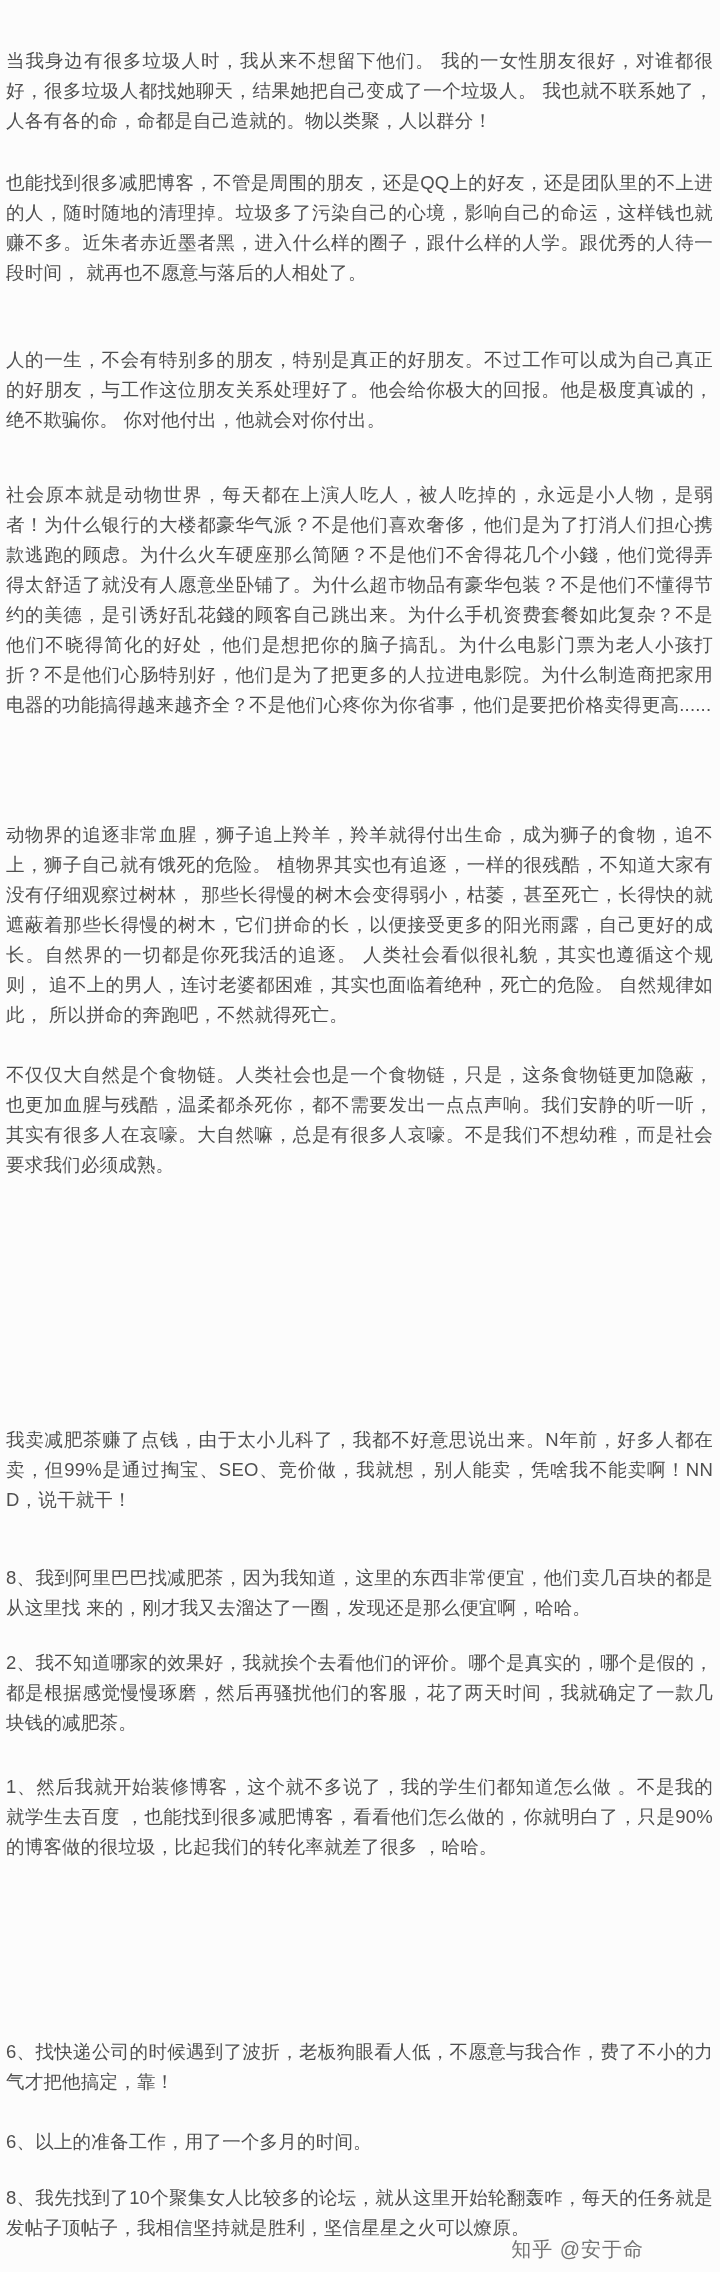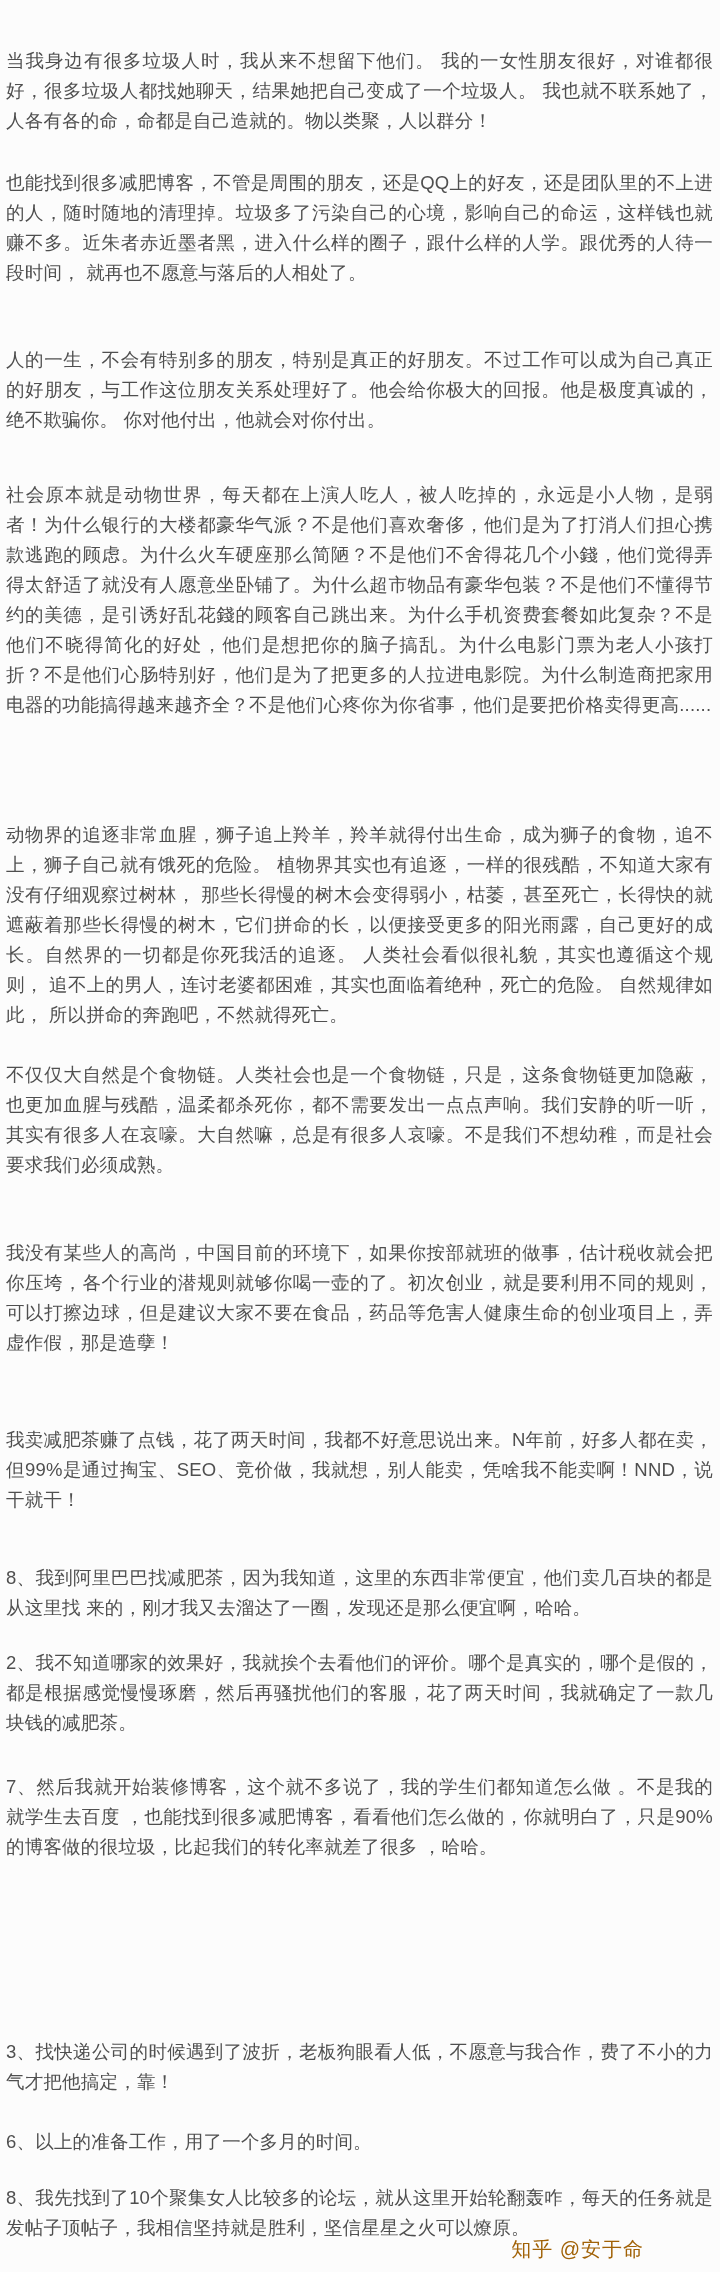--- a/index.html
+++ b/index.html
@@ -30,37 +30,36 @@
     text-align: justify;
     word-break: break-all;
     letter-spacing: 0.2px;
   }
   .watermark {
     position: absolute;
     right: 12px;
     top: 2236px;
     font-size: 20px;
     line-height: 26px;
-    color: #a16207;
+    color: #737373;
     letter-spacing: 1px;
   }
 </style>
 </head>
 <body>
 
 <div class="article">
   <p class="para" style="top:46px">当我身边有很多垃圾人时，我从来不想留下他们。 我的一女性朋友很好，对谁都很好，很多垃圾人都找她聊天，结果她把自己变成了一个垃圾人。 我也就不联系她了，人各有各的命，命都是自己造就的。物以类聚，人以群分！</p>
   <p class="para" style="top:168px">也能找到很多减肥博客，不管是周围的朋友，还是QQ上的好友，还是团队里的不上进的人，随时随地的清理掉。垃圾多了污染自己的心境，影响自己的命运，这样钱也就赚不多。近朱者赤近墨者黑，进入什么样的圈子，跟什么样的人学。跟优秀的人待一段时间， 就再也不愿意与落后的人相处了。</p>
   <p class="para" style="top:345px">人的一生，不会有特别多的朋友，特别是真正的好朋友。不过工作可以成为自己真正的好朋友，与工作这位朋友关系处理好了。他会给你极大的回报。他是极度真诚的，绝不欺骗你。 你对他付出，他就会对你付出。</p>
   <p class="para" style="top:480px">社会原本就是动物世界，每天都在上演人吃人，被人吃掉的，永远是小人物，是弱者！为什么银行的大楼都豪华气派？不是他们喜欢奢侈，他们是为了打消人们担心携款逃跑的顾虑。为什么火车硬座那么简陋？不是他们不舍得花几个小錢，他们觉得弄得太舒适了就没有人愿意坐卧铺了。为什么超市物品有豪华包装？不是他们不懂得节约的美德，是引诱好乱花錢的顾客自己跳出来。为什么手机资费套餐如此复杂？不是他们不晓得简化的好处，他们是想把你的脑子搞乱。为什么电影门票为老人小孩打折？不是他们心肠特别好，他们是为了把更多的人拉进电影院。为什么制造商把家用电器的功能搞得越来越齐全？不是他们心疼你为你省事，他们是要把价格卖得更高......</p>
   <p class="para" style="top:820px">动物界的追逐非常血腥，狮子追上羚羊，羚羊就得付出生命，成为狮子的食物，追不上，狮子自己就有饿死的危险。 植物界其实也有追逐，一样的很残酷，不知道大家有没有仔细观察过树林， 那些长得慢的树木会变得弱小，枯萎，甚至死亡，长得快的就遮蔽着那些长得慢的树木，它们拼命的长，以便接受更多的阳光雨露，自己更好的成长。自然界的一切都是你死我活的追逐。 人类社会看似很礼貌，其实也遵循这个规则， 追不上的男人，连讨老婆都困难，其实也面临着绝种，死亡的危险。 自然规律如此， 所以拼命的奔跑吧，不然就得死亡。</p>
   <p class="para" style="top:1060px">不仅仅大自然是个食物链。人类社会也是一个食物链，只是，这条食物链更加隐蔽，也更加血腥与残酷，温柔都杀死你，都不需要发出一点点声响。我们安静的听一听，其实有很多人在哀嚎。大自然嘛，总是有很多人哀嚎。不是我们不想幼稚，而是社会要求我们必须成熟。</p>
-  <p class="para" style="top:1238px">我没有某些人的高尚，中国目前的环境下，如果你按部就班的做事，估计税收就会把你压垮，各个行业的潜规则就够你喝一壶的了。初次创业，就是要利用不同的规则，可以打擦边球，但是建议大家不要在食品，药品等危害人健康生命的创业项目上，弄虚作假，那是造孽！</p>
-  <p class="para" style="top:1425px">我卖减肥茶赚了点钱，花了两天时间，我都不好意思说出来。N年前，好多人都在卖，但99%是通过掏宝、SEO、竞价做，我就想，别人能卖，凭啥我不能卖啊！NND，说干就干！</p>
+  <p class="para" style="top:1425px">我卖减肥茶赚了点钱，由于太小儿科了，我都不好意思说出来。N年前，好多人都在卖，但99%是通过掏宝、SEO、竞价做，我就想，别人能卖，凭啥我不能卖啊！NND，说干就干！</p>
   <p class="para" style="top:1563px">8、我到阿里巴巴找减肥茶，因为我知道，这里的东西非常便宜，他们卖几百块的都是从这里找 来的，刚才我又去溜达了一圈，发现还是那么便宜啊，哈哈。</p>
   <p class="para" style="top:1648px">2、我不知道哪家的效果好，我就挨个去看他们的评价。哪个是真实的，哪个是假的，都是根据感觉慢慢琢磨，然后再骚扰他们的客服，花了两天时间，我就确定了一款几块钱的减肥茶。</p>
-  <p class="para" style="top:1772px">7、然后我就开始装修博客，这个就不多说了，我的学生们都知道怎么做 。不是我的就学生去百度 ，也能找到很多减肥博客，看看他们怎么做的，你就明白了，只是90%的博客做的很垃圾，比起我们的转化率就差了很多 ，哈哈。</p>
-  <p class="para" style="top:2037px">3、找快递公司的时候遇到了波折，老板狗眼看人低，不愿意与我合作，费了不小的力气才把他搞定，靠！</p>
+  <p class="para" style="top:1772px">1、然后我就开始装修博客，这个就不多说了，我的学生们都知道怎么做 。不是我的就学生去百度 ，也能找到很多减肥博客，看看他们怎么做的，你就明白了，只是90%的博客做的很垃圾，比起我们的转化率就差了很多 ，哈哈。</p>
+  <p class="para" style="top:2037px">6、找快递公司的时候遇到了波折，老板狗眼看人低，不愿意与我合作，费了不小的力气才把他搞定，靠！</p>
   <p class="para" style="top:2127px">6、以上的准备工作，用了一个多月的时间。</p>
   <p class="para" style="top:2183px">8、我先找到了10个聚集女人比较多的论坛，就从这里开始轮翻轰咋，每天的任务就是发帖子顶帖子，我相信坚持就是胜利，坚信星星之火可以燎原。</p>
 
   <div class="watermark">知乎 @安于命</div>
 </div>
 
 </body></html>

